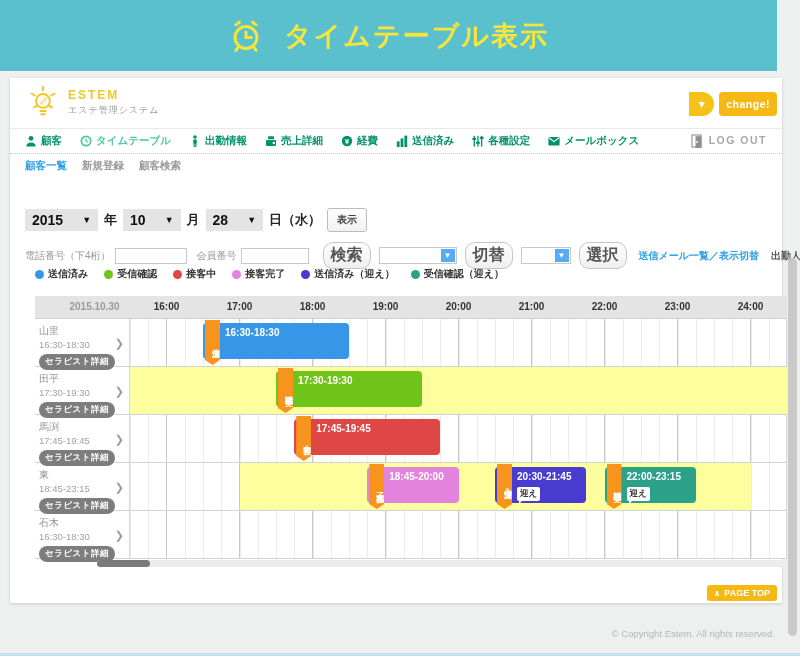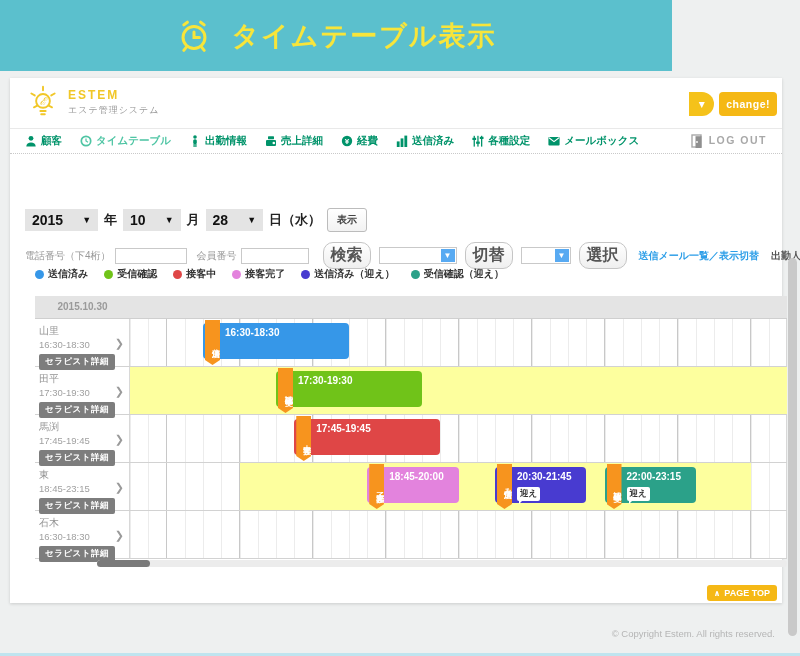--- a/index.html
+++ b/index.html
@@ -1,19 +1,19 @@
 <!DOCTYPE html>
 <html><head>
 <meta charset="utf-8">
 <style>
   html,body{margin:0;padding:0;overflow:hidden}
   body{width:800px;height:656px;position:relative;background:#eef0f0;
        font-family:"Liberation Sans","DejaVu Sans",sans-serif;-webkit-font-smoothing:antialiased}
   
-  .banner{position:absolute;top:0;left:0;width:672px;height:71px;background:#5bc0cd;
+  .banner{position:absolute;top:0;left:0;width:777px;height:71px;background:#5bc0cd;
           display:flex;align-items:center;justify-content:center;gap:20px}
   .banner-title{color:#f8e53a;font-size:27px;font-weight:bold;letter-spacing:2px}
   
   .card{position:absolute;left:10px;top:78px;width:772px;height:525px;background:#fff;
         box-shadow:0 1px 3px rgba(0,0,0,.15)}
   .hdr{position:absolute;top:0;left:0;right:0;height:50px;border-bottom:1px solid #e9e9e9}
   .logo{position:absolute;left:16px;top:6px;display:flex;align-items:center;gap:8px}
   .logo-text .t1{color:#f1c728;font-weight:bold;font-size:12px;letter-spacing:2px}
   .logo-text .t2{color:#9a9a9a;font-size:9px;letter-spacing:1px;margin-top:2px}
   .store-ctl{position:absolute;right:5px;top:14px;display:flex;align-items:center}
@@ -55,31 +55,31 @@
   .mail-link{color:#2e9fe8;font-weight:bold;margin-left:12px;text-decoration:none}
   .att-count{color:#555;font-weight:bold;margin-left:12px}
   
   .legend{position:absolute;left:25px;top:189px;display:flex;align-items:center;gap:16px;
           font-size:10px;font-weight:bold;color:#333}
   .lg-item{display:flex;align-items:center;gap:4px}
   .lg-dot{width:9px;height:9px;border-radius:50%}
   
   .tt{position:absolute;left:25px;top:218px;width:752px}
   .tt-head{height:22px;background:#e4e4e4;position:relative;border-bottom:1px solid #cfcfcf}
-  .tt-date{position:absolute;left:0;width:95px;top:5px;text-align:center;color:#9a9a9a;
+  .tt-date{position:absolute;left:12px;width:95px;top:5px;text-align:center;color:#9a9a9a;
            font-size:10px;font-weight:bold}
   .tt-hours{position:absolute;left:95px;top:0;width:657px;height:22px}
   .tt-hour{position:absolute;top:5px;transform:translateX(-50%);font-size:10px;font-weight:bold;color:#333}
   .tt-row{height:47px;display:flex;border-bottom:1px solid #d2d2d2;background:#fff}
   .row-left{width:95px;position:relative;box-sizing:border-box;padding:5px 0 0 4px;
             border-right:1px solid #d8d8d8}
   .r-name{font-size:10px;color:#949494}
   .r-time{font-size:9.5px;color:#a0a0a0;margin-top:1px}
   .r-btn{margin-top:3px;background:#7d7d7d;color:#fff;font-size:8.5px;font-weight:bold;
-         border:none;border-radius:2px;padding:2px 6px;letter-spacing:.5px}
+         border:none;border-radius:8px;padding:2px 6px;letter-spacing:.5px}
   .r-chev{position:absolute;right:5px;top:50%;transform:translateY(-50%);color:#9a9a9a;
           font-size:11px;font-weight:bold}
   .row-grid{position:relative;width:657px;box-sizing:border-box;border-right:1px solid #d8d8d8;
     background-image:
       repeating-linear-gradient(to right,#c8c8c8 0,#c8c8c8 1px,transparent 1px,transparent 73px),
       repeating-linear-gradient(to right,#ececec 0,#ececec 1px,transparent 1px,transparent 18.25px);
     background-position:36px 0,0 0}
   .shift{position:absolute;top:0;bottom:0}
   .evt-bar{position:absolute;top:4px;height:36px;border-radius:4px;box-sizing:border-box;
            padding:4px 0 0 22px;color:#fff;font-weight:bold;font-size:10px;z-index:1}
@@ -228,20 +228,25 @@
       <div class="logout">
       <svg width="13" height="14" viewBox="0 0 13 14">
         <rect x="1" y="1" width="9" height="12" fill="none" stroke="#a8a8a8" stroke-width="1.4"></rect>
         <rect x="4.5" y="2.2" width="6" height="11.8" fill="#8f8f8f"></rect>
         <circle cx="6" cy="8" r="0.9" fill="#fff"></circle>
       </svg>
       <span>LOG OUT</span>
     </div>
   </div>
 
+  <div class="subnav">
+      <span class="subnav-item active">顧客一覧</span>
+      <span class="subnav-item">新規登録</span>
+      <span class="subnav-item">顧客検索</span>
+    </div>
 
   <div class="date-row">
     <div class="dsel">
       <span>2015</span>
       <span class="dchev">▼</span>
     </div>
     <span>年</span>
     <div class="dsel">
       <span>10</span>
       <span class="dchev">▼</span>
@@ -298,20 +303,31 @@
       </div>
       <div class="lg-item">
         <span class="lg-dot" style="background: rgb(43, 161, 137);"></span>
         <span>受信確認（迎え）</span>
       </div>
     </div>
 
   <div class="tt">
     <div class="tt-head">
       <div class="tt-date">2015.10.30</div>
+      <div class="tt-hours">
+          <span class="tt-hour" style="left: 36.5px;">16:00</span>
+          <span class="tt-hour" style="left: 109.5px;">17:00</span>
+          <span class="tt-hour" style="left: 182.5px;">18:00</span>
+          <span class="tt-hour" style="left: 255.5px;">19:00</span>
+          <span class="tt-hour" style="left: 328.5px;">20:00</span>
+          <span class="tt-hour" style="left: 401.5px;">21:00</span>
+          <span class="tt-hour" style="left: 474.5px;">22:00</span>
+          <span class="tt-hour" style="left: 547.5px;">23:00</span>
+          <span class="tt-hour" style="left: 620.5px;">24:00</span>
+        </div>
     </div>
     <div id="tt-rows">
         <div class="tt-row">
           <div class="row-left"><div class="r-name">山里</div><div class="r-time">16:30-18:30</div><button class="r-btn">セラピスト詳細</button><span class="r-chev">❯</span></div>
           <div class="row-grid">
             <div class="evt-bar" style="left: 73px; width: 146px; background: rgb(54, 151, 232);"><span>16:30-18:30</span></div>
             <div class="evt-ribbon" style="left: 75px; background: rgb(247, 148, 30);">送信済</div>
           </div>
         </div>
         <div class="tt-row">

